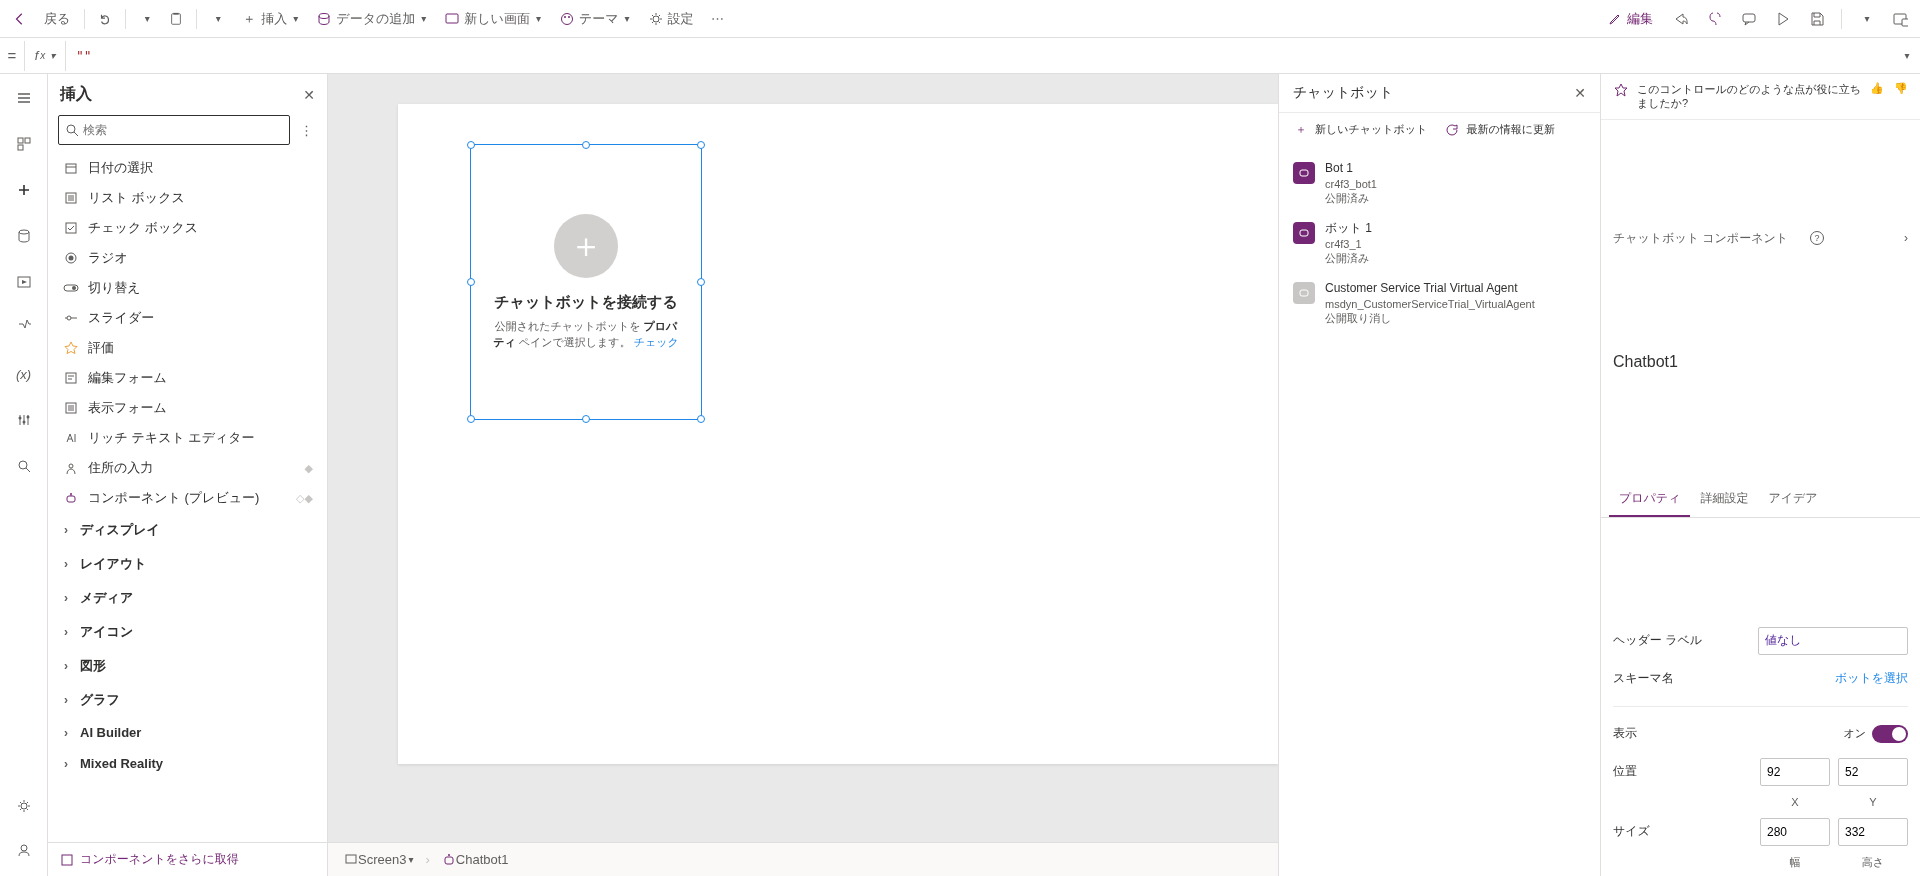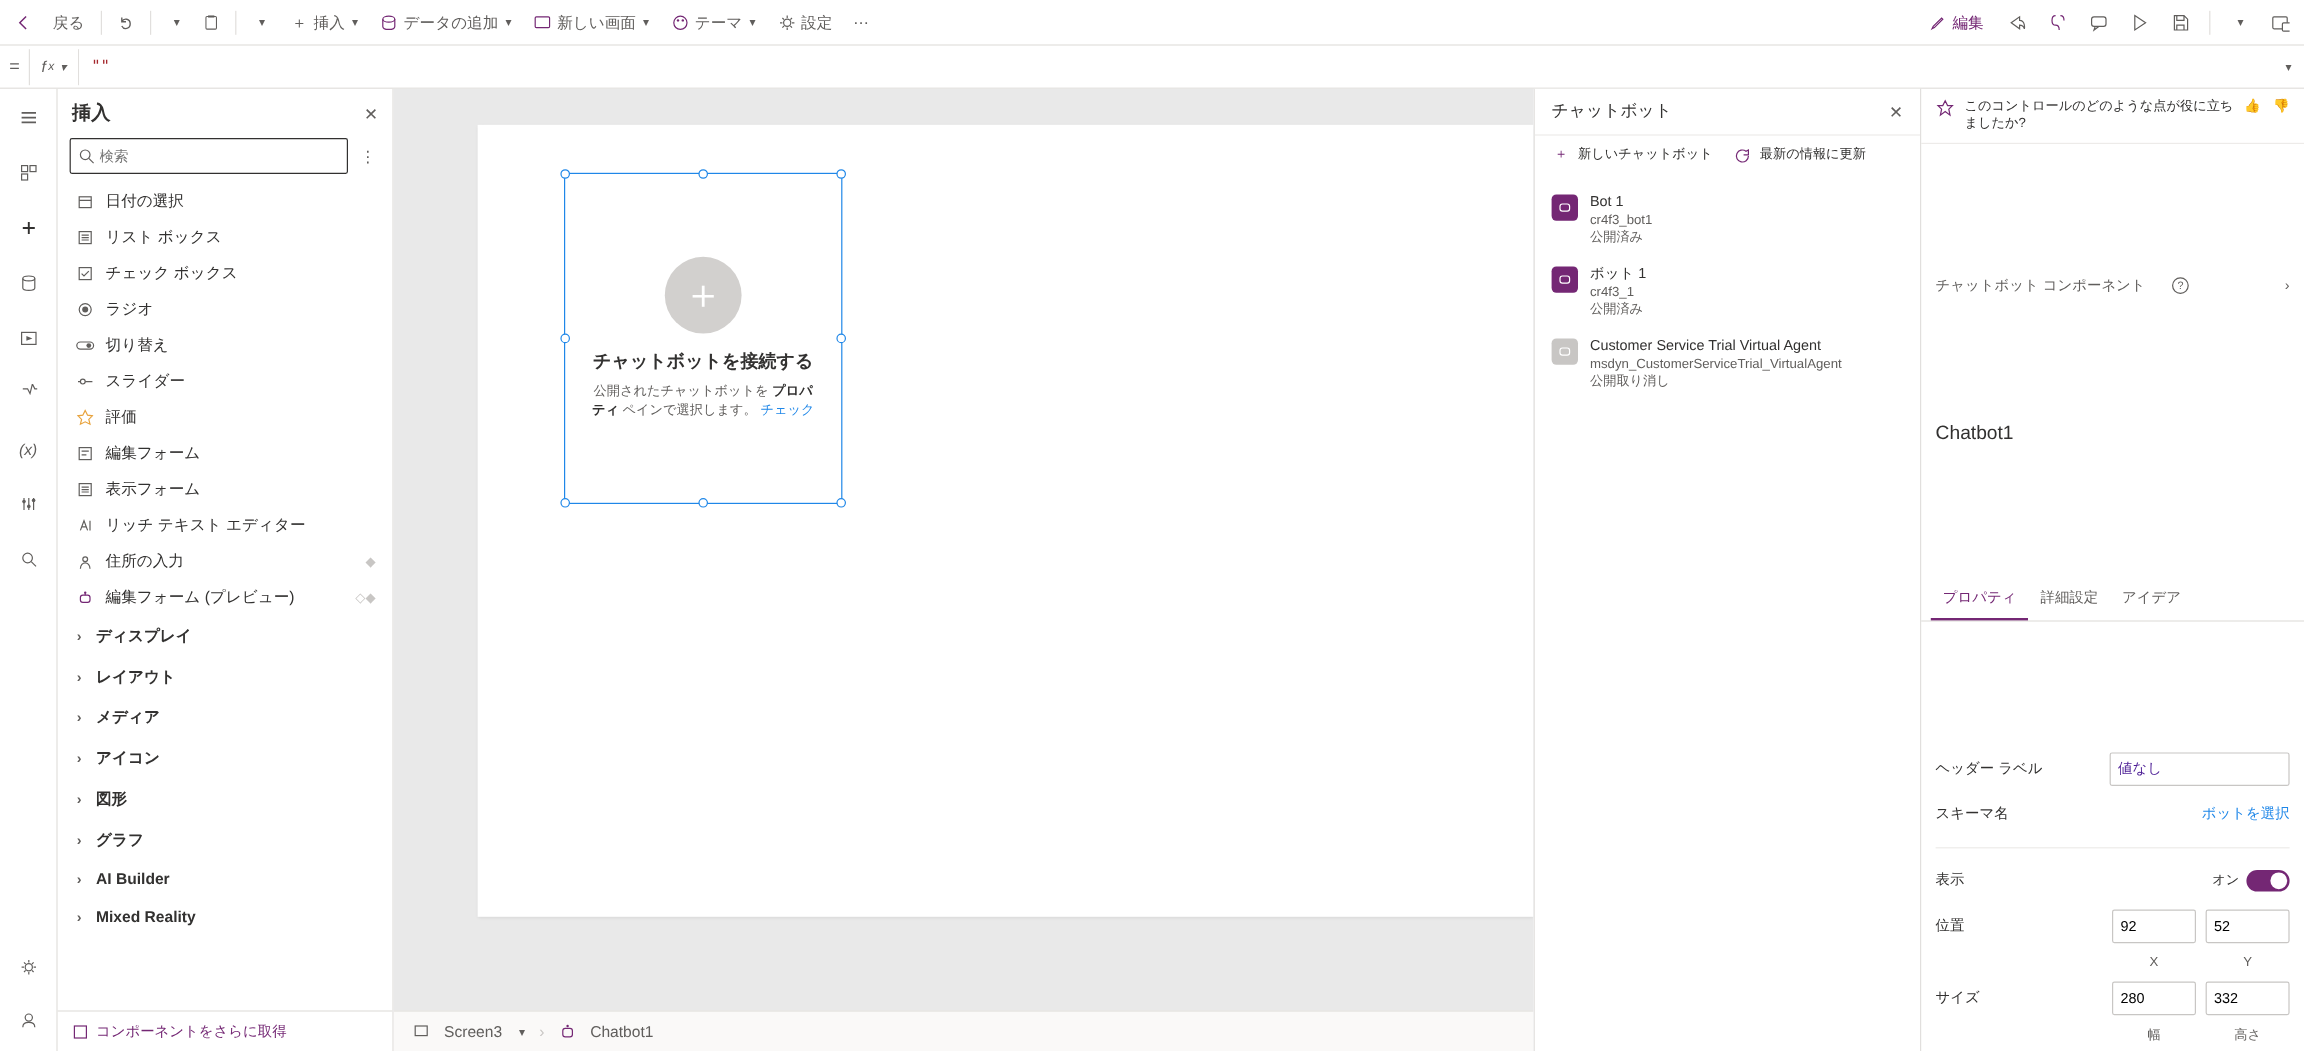--- a/index.html
+++ b/index.html
@@ -51,21 +51,21 @@
   .h-tl{top:-4px;left:-4px;} .h-tr{top:-4px;right:-4px;} .h-bl{bottom:-4px;left:-4px;} .h-br{bottom:-4px;right:-4px;}
   .h-t{top:-4px;left:50%;margin-left:-4px;} .h-b{bottom:-4px;left:50%;margin-left:-4px;}
   .h-l{left:-4px;top:50%;margin-top:-4px;} .h-r{right:-4px;top:50%;margin-top:-4px;}
   .chatbot-ph{ display:flex; flex-direction:column; align-items:center; justify-content:center; height:100%; padding:20px; text-align:center;}
   .plus-circle{ width:64px; height:64px; border-radius:50%; background:#d2d0ce; display:flex; align-items:center; justify-content:center; color:#fff; font-size:34px; margin-bottom:14px;}
   .ph-title{ font-size:15px; font-weight:600; line-height:1.3; margin-bottom:8px;}
   .ph-sub{ font-size:11px; color:#605e5c; line-height:1.4;}
   .ph-sub b{color:#323130; font-weight:600;}
   .ph-link{ color:#1f87e8; cursor:pointer;}
   .bottom-tabs{ height:34px; background:#faf9f8; border-top:1px solid #e1dfdd; display:flex; align-items:center; padding:0 10px; gap:6px;}
-  .crumb{ display:flex; align-items:center; gap:12px; padding:4px 6px; cursor:pointer; color:#605e5c;}
+  .crumb{ display:flex; align-items:center; gap:0; padding:4px 6px; cursor:pointer; color:#605e5c;}
   .crumb-sep{color:#c8c6c4;}
 
   .chat-panel{ width:322px; border-left:1px solid #e1dfdd; background:#fff; display:flex; flex-direction:column;}
   .chat-head{ padding:10px 14px; display:flex; align-items:center; border-bottom:1px solid #edebe9;}
   .chat-head h4{ font-size:14px; font-weight:400; flex:1; color:#323130;}
   .chat-actions{ display:flex; gap:10px; padding:10px 14px; font-size:11px; color:#323130;}
   .chat-act{ display:flex; align-items:flex-start; gap:6px; cursor:pointer; text-align:center; line-height:1.2; flex:1;}
   .chat-act .aic{ color:#742774; width:16px; flex-shrink:0;}
   .bot-list{ padding:6px 0;}
   .bot-row{ display:flex; gap:10px; padding:8px 14px; cursor:pointer; align-items:flex-start;}
@@ -425,21 +425,21 @@
           <span class="li-pill">◆</span>
         </div>
         <div class="li-item">
           <span class="li-ic">
             <svg width="14" height="14">
               <rect x="3" y="5" width="8" height="6" rx="2" fill="none" stroke="#742774"></rect>
               <circle cx="7" cy="3" r="1" fill="#742774"></circle>
               <path d="M7 4v1" stroke="#742774"></path>
             </svg>
           </span>
-          <span>編集フォーム (プレビュー)</span>
+          <span>コンポーネント (プレビュー)</span>
           <span class="li-pill">◇◆</span>
         </div>
         <div class="grp-item">ディスプレイ</div>
         <div class="grp-item">レイアウト</div>
         <div class="grp-item">メディア</div>
         <div class="grp-item">アイコン</div>
         <div class="grp-item">図形</div>
         <div class="grp-item">グラフ</div>
         <div class="grp-item">AI Builder</div>
         <div class="grp-item">Mixed Reality</div>

